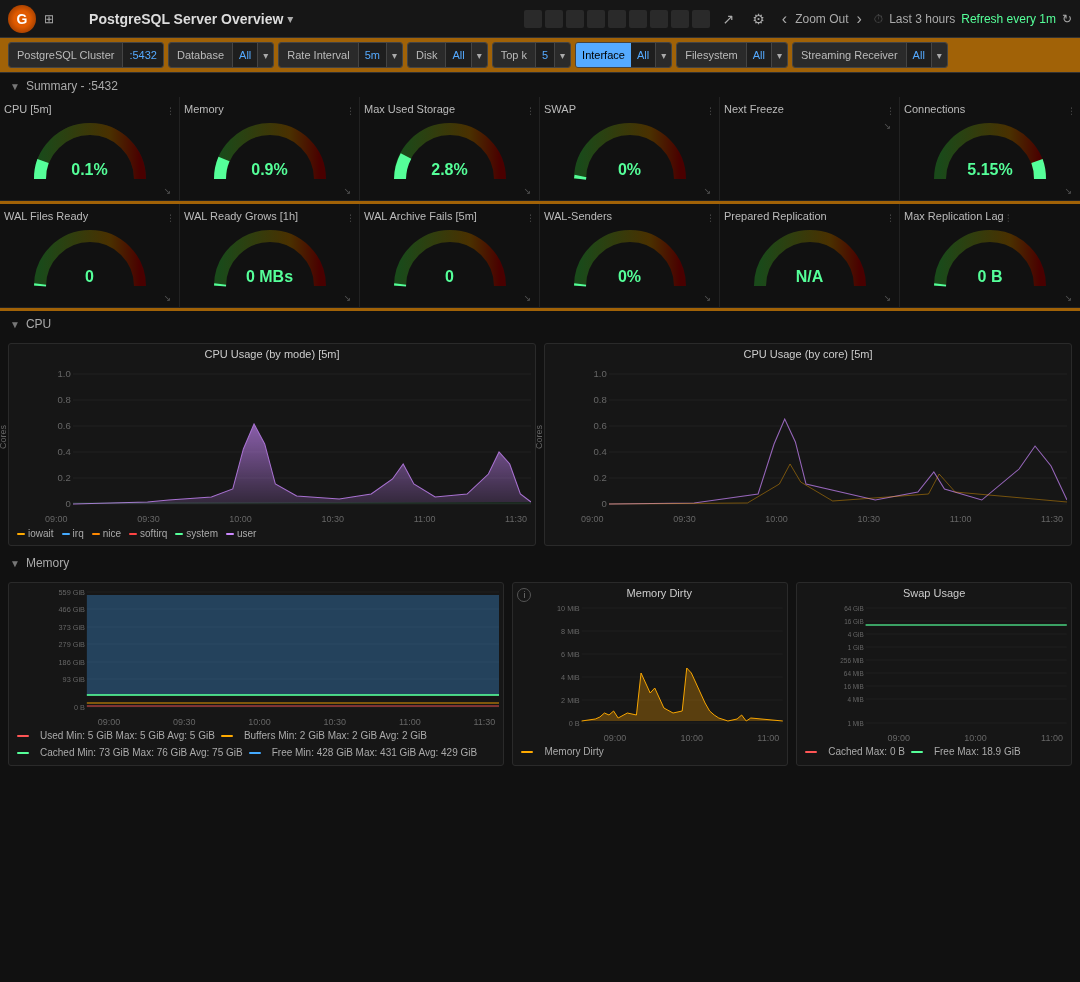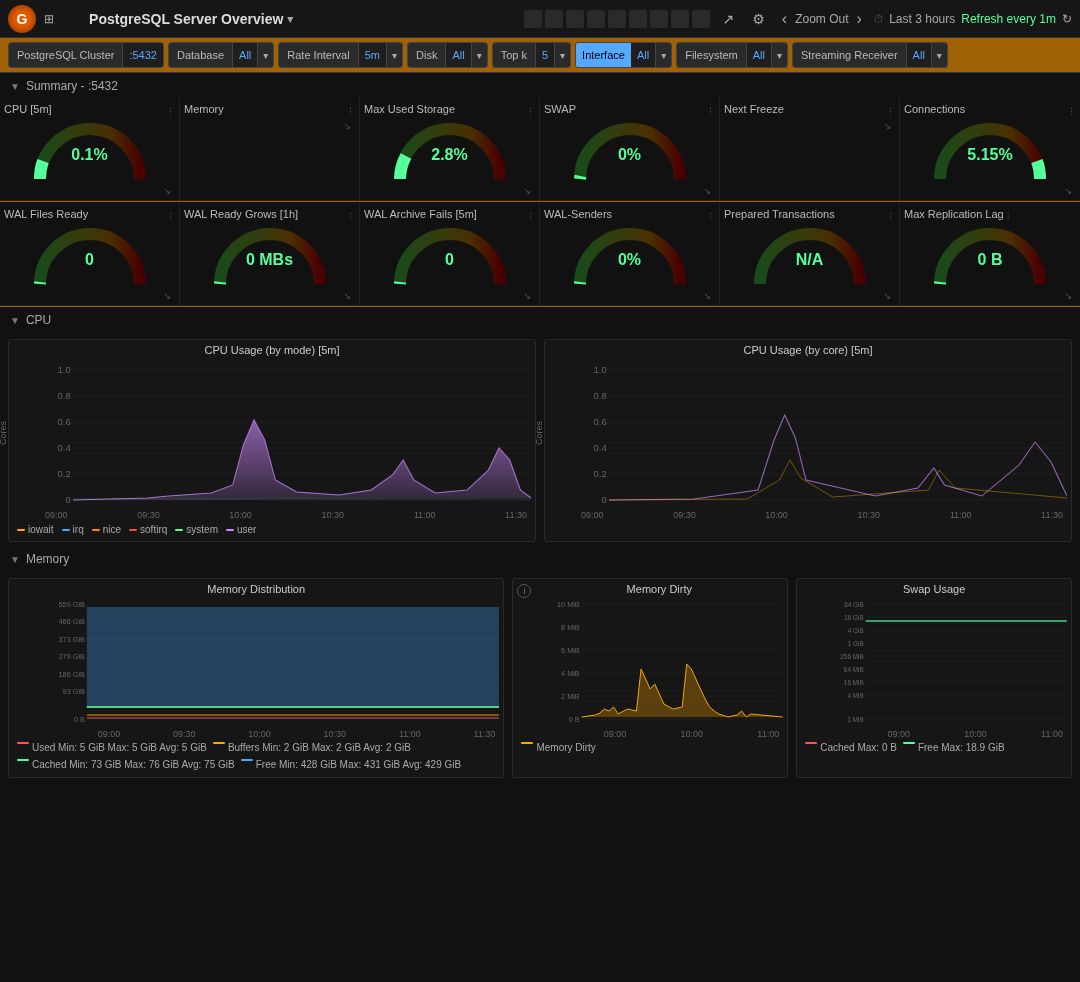--- a/index.html
+++ b/index.html
@@ -126,21 +126,21 @@
       background: #111;
     }
     .section-arrow { color: #777; font-size: 10px; }
 
     
     .gauges-row {
       display: grid;
       grid-template-columns: repeat(6, 1fr);
       gap: 0;
       background: #111;
-      border-bottom: 1px solid #a16207;
+      border-bottom: 3px solid #a16207;
     }
     .gauge-cell {
       border-right: 1px solid #222;
       border-bottom: 1px solid #222;
       padding: 6px 4px 2px;
       display: flex;
       flex-direction: column;
       align-items: center;
     }
     .gauge-cell:last-child { border-right: none; }
@@ -151,21 +151,21 @@
       text-align: center;
     }
     .gauge-container {
       position: relative;
       width: 120px; height: 65px;
       overflow: hidden;
     }
     .gauge-svg { width: 120px; height: 65px; }
     .gauge-value {
       position: absolute;
-      bottom: 20px; left: 0; right: 0;
+      bottom: 5px; left: 0; right: 0;
       text-align: center;
       font-size: 16px;
       font-weight: bold;
       color: #5f9;
     }
     .gauge-footer {
       width: 100%; height: 14px;
       display: flex; align-items: center; justify-content: flex-end;
       padding-right: 4px;
     }
@@ -240,21 +240,21 @@
       grid-template-columns: 1.8fr 1fr 1fr;
       gap: 8px;
       margin-top: 4px;
     }
     .mem-legend {
       display: flex; flex-wrap: wrap; gap: 6px;
       padding: 3px 4px;
       font-size: 10px; color: #aaa;
     }
     .mem-legend-item {
-      display: flex; align-items: flex-start; gap: 3px;
+      display: flex; align-items: center; gap: 11px;
     }
 
     
     .info-icon {
       width: 14px; height: 14px;
       border: 1px solid #555;
       border-radius: 50%;
       display: inline-flex; align-items: center; justify-content: center;
       font-size: 9px; color: #777;
       cursor: pointer;
@@ -383,20 +383,27 @@
     <div class="gauge-footer">
         <span class="gauge-footer-icon">↘</span>
       </div>
   </div>
 
   <div class="gauge-cell">
     <div style="display:flex;align-items:center;justify-content:space-between;width:100%;">
       <span class="gauge-title">Memory</span>
       <span style="color:#555;font-size:9px;cursor:pointer;">⋮</span>
     </div>
+    <div class="gauge-container">
+      <svg class="gauge-svg" viewBox="0 0 120 65">
+        <path d="M10,60 A50,50 0 0,1 110,60" stroke="url(#grd1)" stroke-width="12" fill="none"></path>
+        <path d="M10,60 A50,50 0 0,1 14,40" stroke="#5f9" stroke-width="12" fill="none"></path>
+      </svg>
+      <div class="gauge-value">0.9%</div>
+    </div>
     <div class="gauge-footer">
         <span class="gauge-footer-icon">↘</span>
       </div>
   </div>
 
   <div class="gauge-cell">
     <div style="display:flex;align-items:center;justify-content:space-between;width:100%;">
       <span class="gauge-title">Max Used Storage</span>
       <span style="color:#555;font-size:9px;cursor:pointer;">⋮</span>
     </div>
@@ -523,21 +530,21 @@
       </svg>
       <div class="gauge-value">0%</div>
     </div>
     <div class="gauge-footer">
         <span class="gauge-footer-icon">↘</span>
       </div>
   </div>
 
   <div class="gauge-cell">
     <div style="display:flex;align-items:center;justify-content:space-between;width:100%;">
-      <span class="gauge-title">Prepared Transactions</span>
+      <span class="gauge-title">Prepared Replication</span>
       <span style="color:#555;font-size:9px;cursor:pointer;">⋮</span>
     </div>
     <div class="gauge-container">
       <svg class="gauge-svg" viewBox="0 0 120 65">
         <path d="M10,60 A50,50 0 0,1 110,60" stroke="url(#grd1)" stroke-width="12" fill="none"></path>
       </svg>
       <div class="gauge-value">N/A</div>
     </div>
     <div class="gauge-footer">
         <span class="gauge-footer-icon">↘</span>
@@ -680,21 +687,20 @@
 
 <div class="section-header">
   <span class="section-arrow">▼</span>
   <span>Memory</span>
 </div>
 
 <div class="memory-section">
   <div class="charts-row-3">
 
     <div class="chart-panel">
-      <div class="chart-title">Memory Distribution</div>
       <div class="chart-wrapper">
         <div class="chart-area" style="height:130px;">
           <svg width="100%" height="100%" viewBox="0 0 500 130" preserveAspectRatio="none">
 
             <line x1="50" y1="5" x2="500" y2="5" stroke="#2a2a2a" stroke-width="0.5"></line>
             <line x1="50" y1="22" x2="500" y2="22" stroke="#2a2a2a" stroke-width="0.5"></line>
             <line x1="50" y1="40" x2="500" y2="40" stroke="#2a2a2a" stroke-width="0.5"></line>
             <line x1="50" y1="57" x2="500" y2="57" stroke="#2a2a2a" stroke-width="0.5"></line>
             <line x1="50" y1="75" x2="500" y2="75" stroke="#2a2a2a" stroke-width="0.5"></line>
             <line x1="50" y1="92" x2="500" y2="92" stroke="#2a2a2a" stroke-width="0.5"></line>

